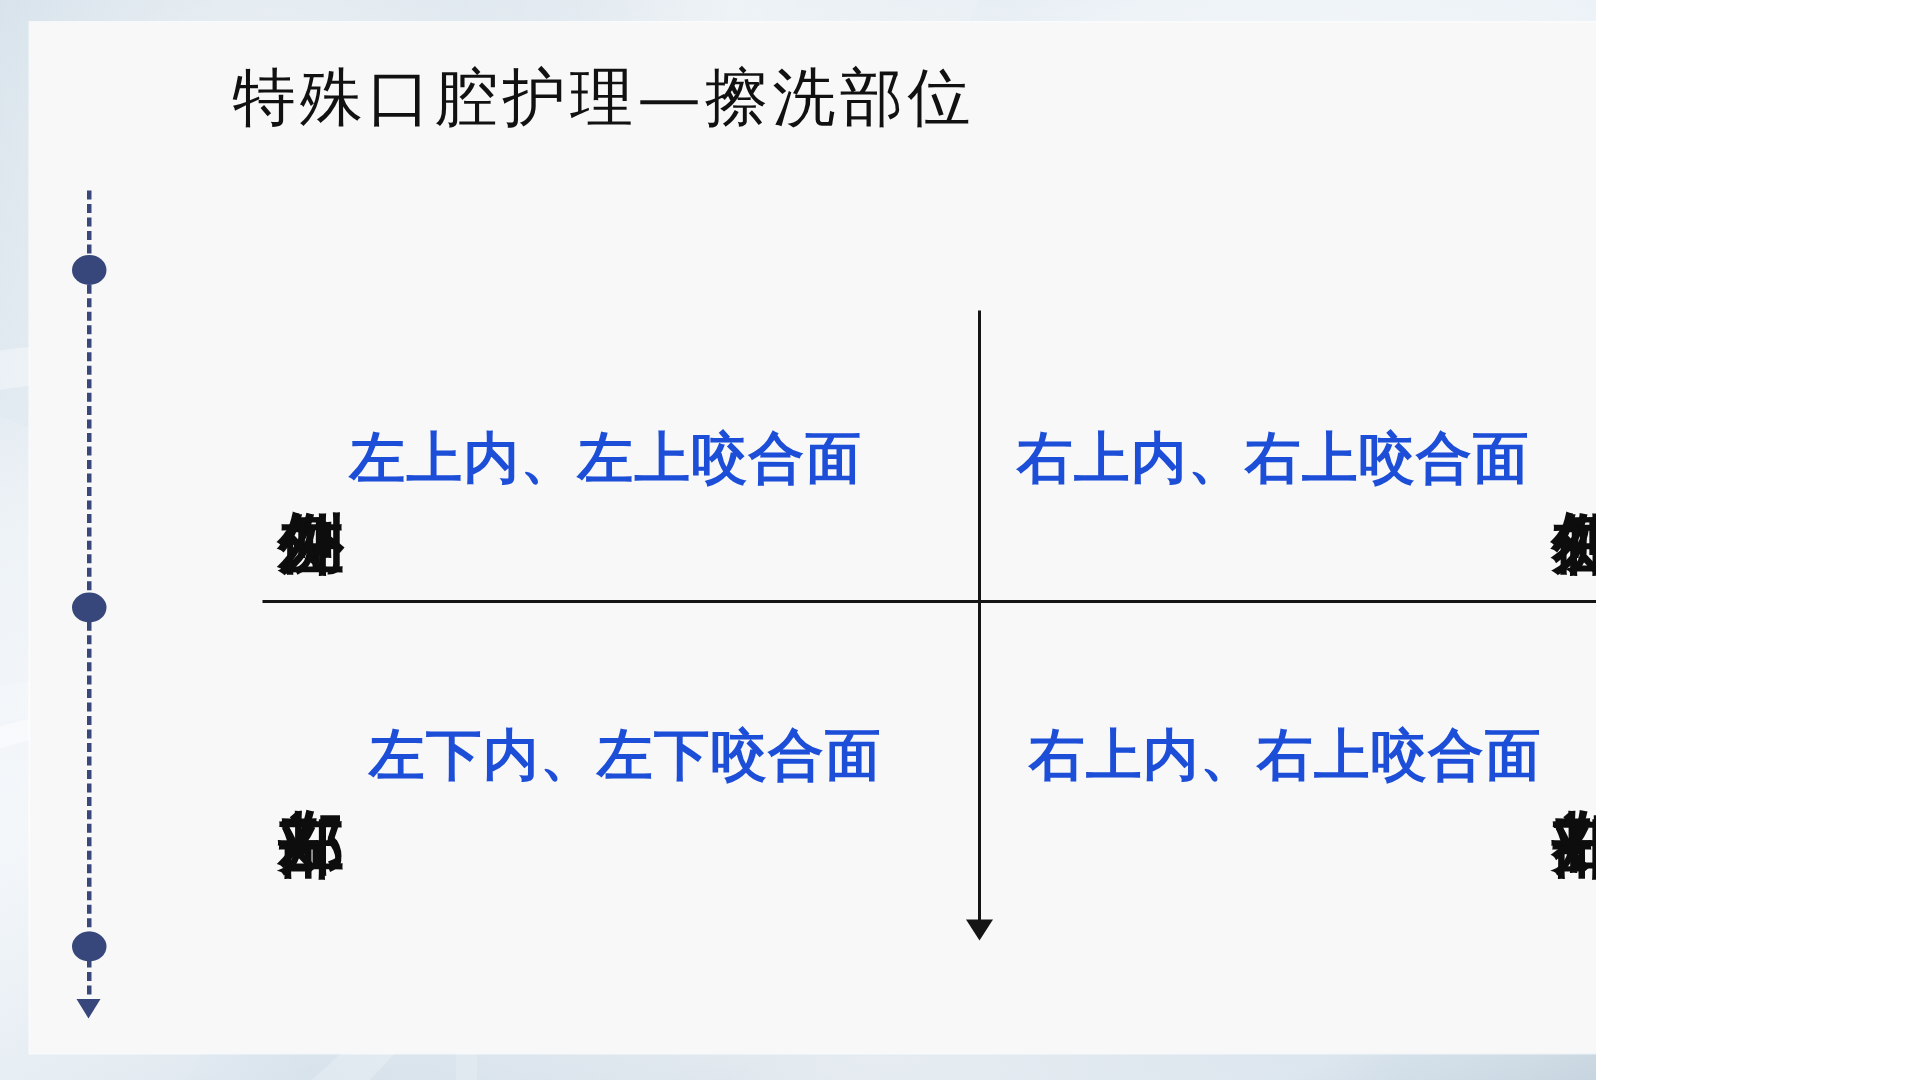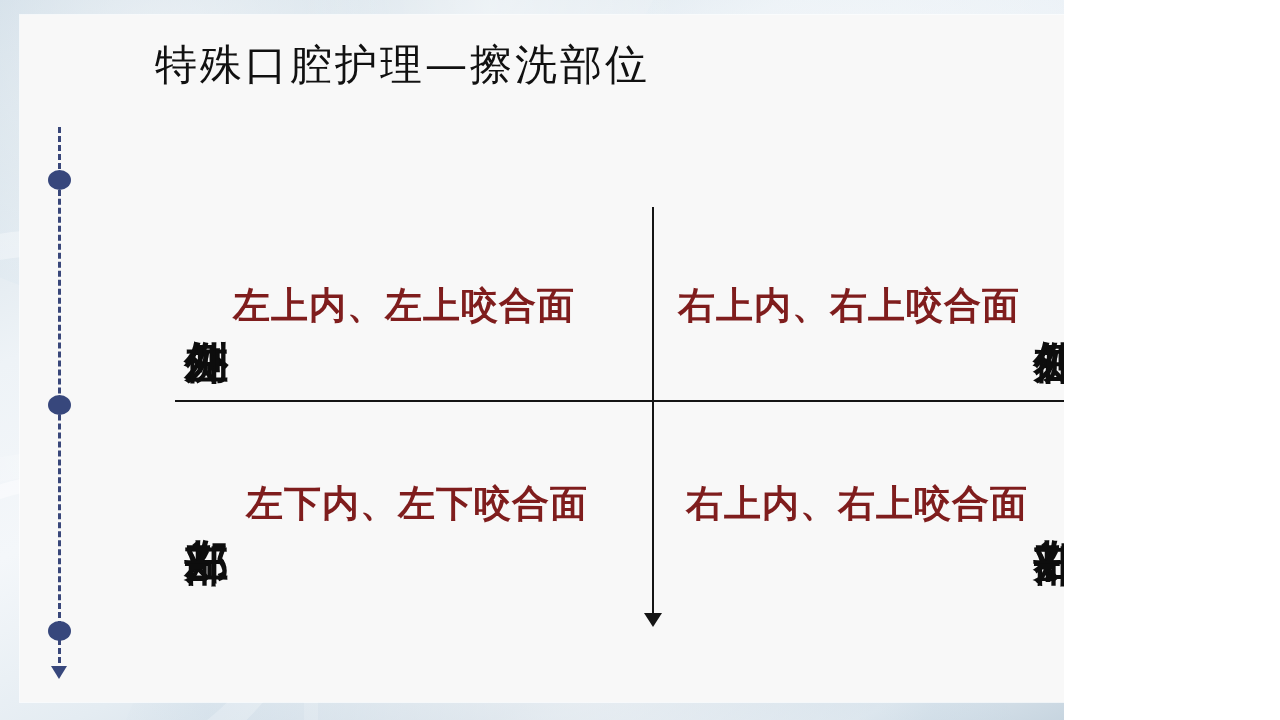--- a/index.html
+++ b/index.html
@@ -201,21 +201,21 @@
     line-height: 1.0;
     letter-spacing: 0px;
     color: #0d0d0d;
     white-space: nowrap;
   }
   .quad-text {
     font-family: "DejaVu Serif", "Liberation Serif", serif;
     font-weight: 700;
     font-size: 37px;
     letter-spacing: 1px;
-    color: #7f1d1d;
+    color: #1d4ed8;
     white-space: nowrap;
   }
   .quad-tl .quad-text { margin-left: 4px; }
   .quad-bl .quad-text { margin-left: 17px; }
   .quad-tr .quad-text { margin-left: 16px; }
   .quad-br .quad-text { margin-left: 24px; }
   .quad-tr .side-label { margin-left: 14px; }
   .quad-br .side-label { margin-left: 6px; }
   .quad-tl .side-label,
   .quad-bl .side-label { margin-right: 0px; }

